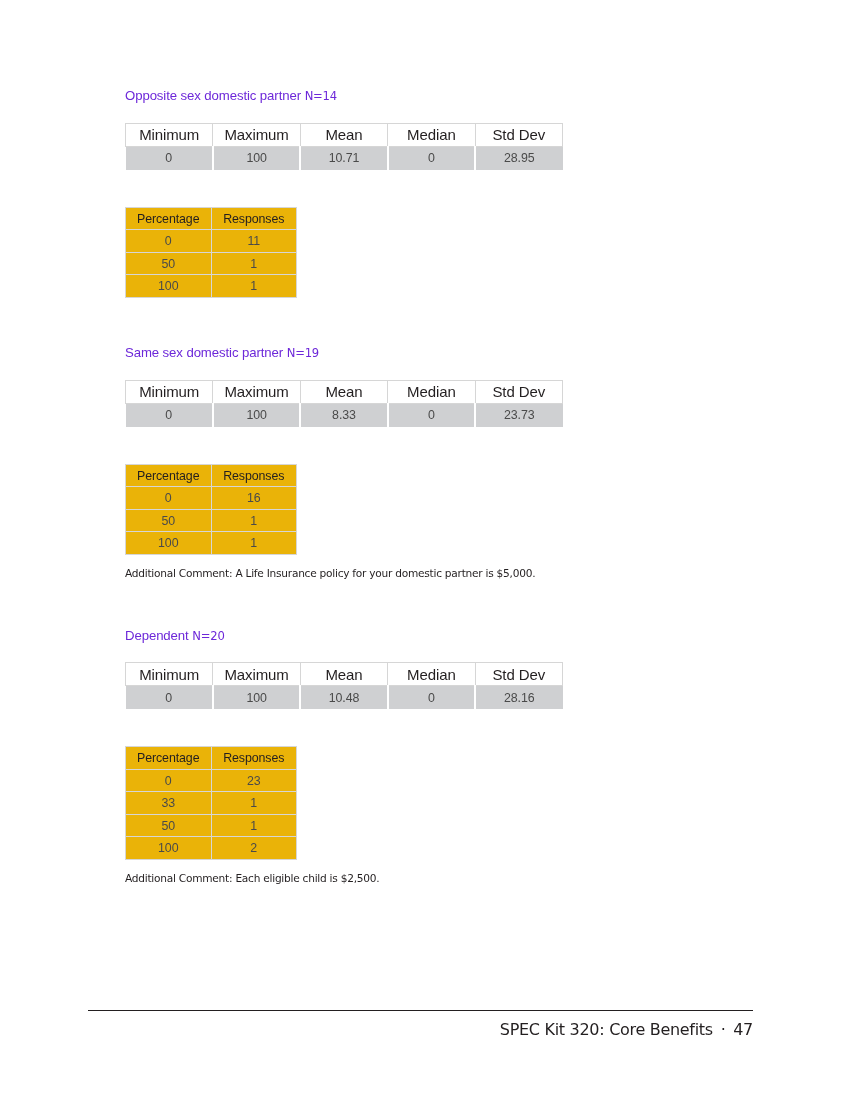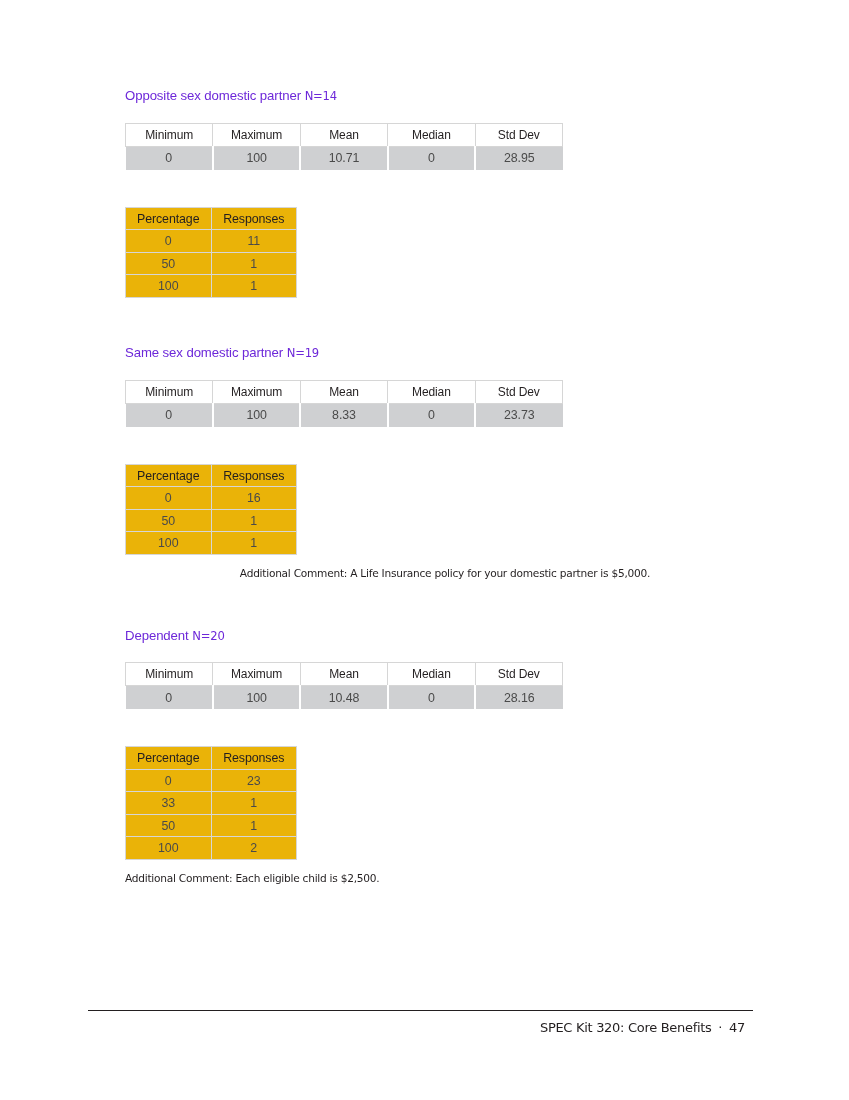--- a/index.html
+++ b/index.html
@@ -53,21 +53,21 @@
   table.stats {
     border-collapse: collapse;
     width: 438px;
     table-layout: fixed;
     margin: 0;
   }
   table.stats th {
     border: 1px solid #d6d6d6;
     background: #ffffff;
     font-weight: normal;
-    font-size: 12px;
+    font-size: 15px;
     color: #231f20;
     height: 22px;
     text-align: center;
     vertical-align: middle;
     padding: 0;
     letter-spacing: -0.1px;
   }
   table.stats td {
     background: #cfd0d2;
     border: none;
@@ -119,24 +119,24 @@
   .footer-rule {
     position: absolute;
     left: 88px;
     top: 1010px;
     width: 665px;
     height: 0;
     border-top: 1.3px solid #231f20;
   }
   .footer-text {
     position: absolute;
-    right: 104px;
+    right: 96px;
     top: 1020px;
     font-family: "DejaVu Sans", sans-serif;
-    font-size: 13px;
+    font-size: 16px;
     color: #231f20;
     letter-spacing: -0.3px;
     white-space: nowrap;
   }
   .footer-text .sep { padding: 0 3px; }
 </style>
 </head>
 <body>
 
 <div class="page">
@@ -227,21 +227,21 @@
             <tr>
               <td>50</td>
               <td>1</td>
             </tr>
             <tr>
               <td>100</td>
               <td>1</td>
             </tr>
           </tbody>
         </table>
-        <p class="comment" style="margin-top: 12px; text-align: center;">Additional Comment: A Life Insurance policy for your domestic partner is $5,000.</p>
+        <p class="comment" style="margin-top: 12px;">Additional Comment: A Life Insurance policy for your domestic partner is $5,000.</p>
       </div>
       <div class="section" style="margin-bottom: 0px;">
         <div class="section-heading"><span class="label">Dependent</span> <span class="nval">N=20</span></div>
         <table class="stats">
           <thead>
             <tr>
               <th>Minimum</th>
               <th>Maximum</th>
               <th>Mean</th>
               <th>Median</th>

